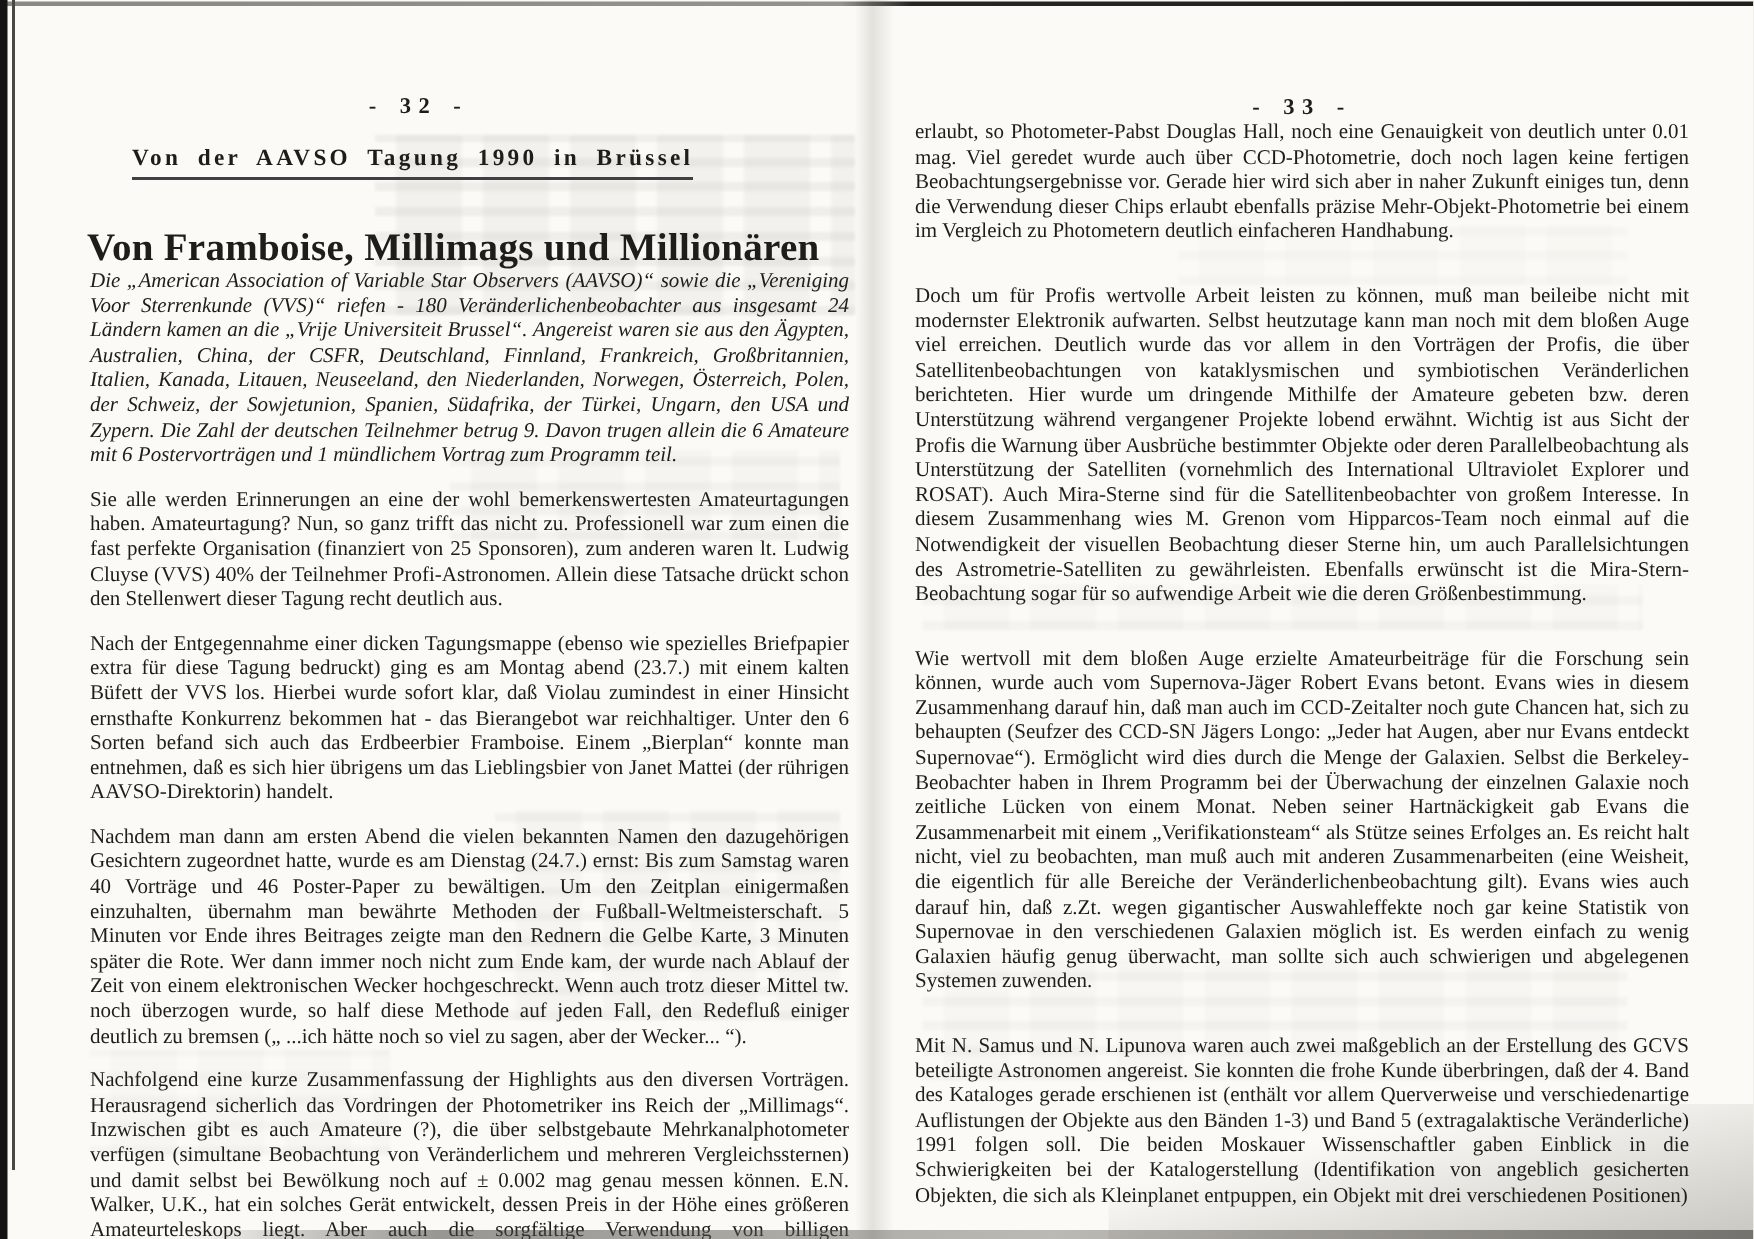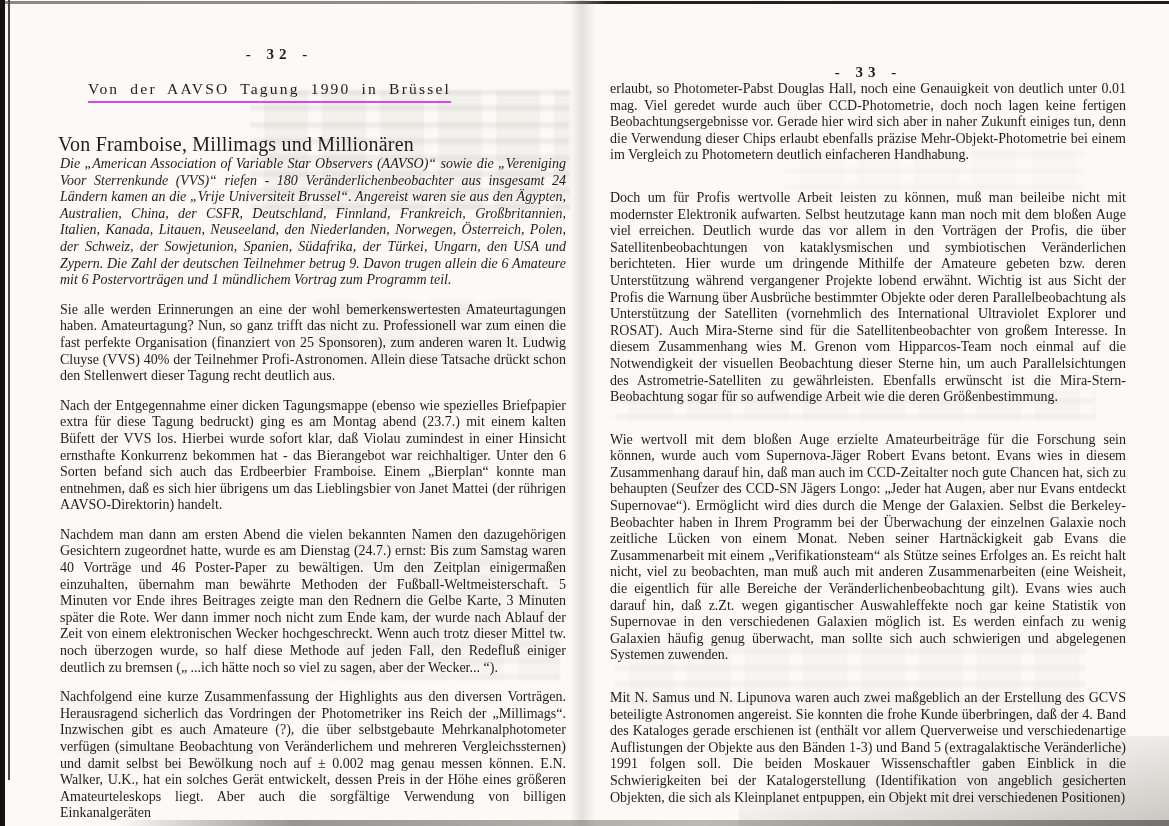--- a/index.html
+++ b/index.html
@@ -12,31 +12,31 @@
   .page-left  { left:0;   width:585px; }
   .page-right { left:585px; width:584px; }
   .col { position:absolute; top:0; z-index:2; }
   .col-left  { left:60px;  width:506px; }
   .col-right { left:25px;  width:516px; }
 
   .pagenum {
     text-align:center; font-weight:700; font-size:15px;
     letter-spacing:5px; word-spacing:2px;
   }
-  .pagenum-left  { padding-top:46px; transform:translateX(-34px); }
+  .pagenum-left  { padding-top:63px; transform:translateX(-34px); }
   .pagenum-right { padding-top:64px; }
 
   .kicker-wrap { margin:17px 0 0 28px; }
   .kicker {
-    display:inline-block; font-weight:400; font-size:15.5px;
+    display:inline-block; font-weight:700; font-size:15.5px;
     letter-spacing:2.2px; word-spacing:5px;
-    border-bottom:2px solid #d946ef; padding-bottom:3px;
+    border-bottom:2px solid #404040; padding-bottom:3px;
   }
   .title {
-    margin:30px 0 0 -2px; font-weight:400; font-size:20px;
+    margin:30px 0 0 -2px; font-weight:700; font-size:26px;
     letter-spacing:0.2px; white-space:nowrap;
   }
   .body-start { margin-top:31px;font-style:italic; }
   .par {
     font-size:14px; line-height:16.6px; text-align:justify;
     margin:0 0 13px 0;
   }
   .page-right .par { margin-bottom:26px; }
   .page-right .par-first { }
 

